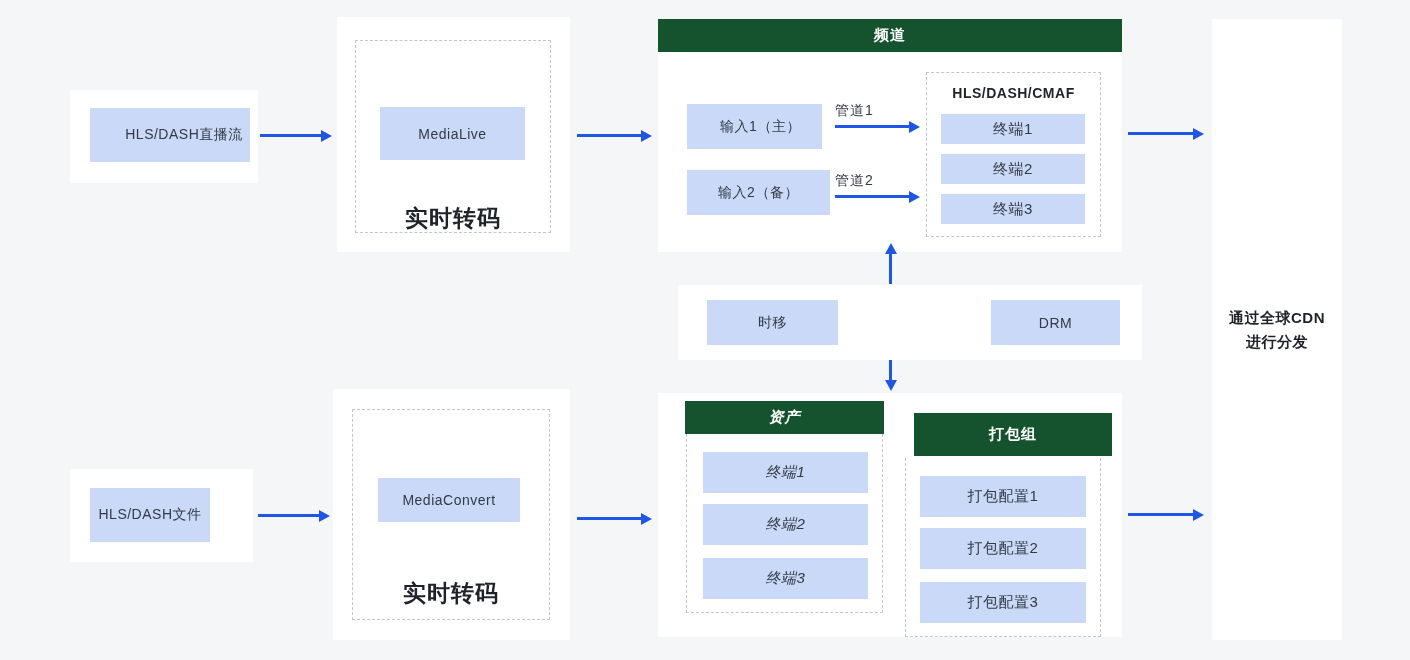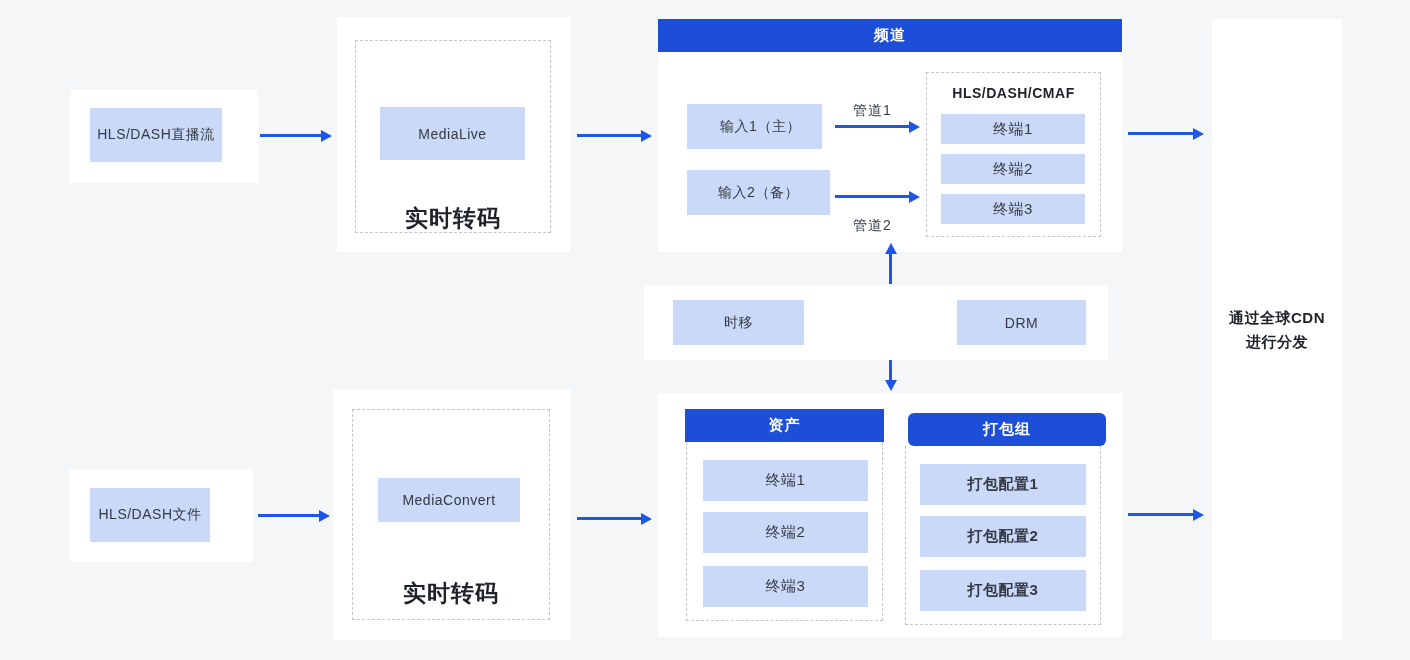--- a/index.html
+++ b/index.html
@@ -12,37 +12,37 @@
   .chip{
     position:absolute;background:#cad9f7;color:#333a45;
     display:flex;align-items:center;justify-content:center;
     font-size:14px;letter-spacing:.5px;
   }
   .chip.small{font-size:15px;}
 
   .dashed{position:absolute;border:1px dashed #c2c5cb;background:transparent;}
 
   .hdr{
-    position:absolute;background:#1d4ed8;color:#ffffff;
+    position:absolute;background:#14532d;color:#ffffff;
     display:flex;align-items:center;justify-content:center;
     font-size:15px;font-weight:bold;letter-spacing:1px;
   }
 
   .caption{
     position:absolute;left:0;right:0;text-align:center;
     font-weight:bold;font-size:23px;color:#1f2329;letter-spacing:1px;
   }
 
   .ep-title{
     position:absolute;left:0;right:0;top:12px;text-align:center;
     font-weight:bold;font-size:14px;color:#1f2329;letter-spacing:.5px;
   }
 
   .pipe-label{
-    position:absolute;text-align:center;font-size:14px;color:#333a45;
+    position:absolute;font-size:14px;color:#333a45;
     letter-spacing:1px;
   }
 
   
   .arrow-h{position:absolute;height:3px;background:#1e57e8;}
   .arrow-h::after{
     content:"";position:absolute;right:-10px;top:50%;transform:translateY(-50%);
     border-left:11px solid #1e57e8;border-top:6px solid transparent;border-bottom:6px solid transparent;
   }
   .arrow-up{position:absolute;width:3px;background:#1e57e8;}
@@ -60,21 +60,21 @@
     font-weight:bold;font-size:15px;color:#1f2329;text-align:center;
     line-height:1.55;letter-spacing:.5px;
   }
 </style>
 </head>
 <body>
 
 <div class="canvas">
 
   <div class="card" style="left:70px;top:90px;width:188px;height:93px;">
-    <div class="chip" style="left:20px;top:18px;width:132px;height:54px;">
+    <div class="chip" style="left:20px;top:18px;width:132px;height:54px;padding-left:28px;">
       <span>HLS/DASH直播流</span>
     </div>
   </div>
 
   <div class="card" style="left:337px;top:17px;width:233px;height:235px;">
     <div class="dashed" style="left:18px;top:23px;width:194px;height:191px;">
       <div class="chip" style="left:24px;top:66px;width:145px;height:53px;">
         <span>MediaLive</span>
       </div>
       <div class="caption" style="top:162px;">实时转码</div>
@@ -89,70 +89,70 @@
     <div class="chip" style="left:29px;top:85px;width:123px;height:45px;padding-left:12px;">
       <span>输入1（主）</span>
     </div>
     <div class="chip" style="left:29px;top:151px;width:143px;height:45px;">
       <span>输入2（备）</span>
     </div>
 
     <div class="pipe-label" style="left:177px;top:83px;width:75px;">管道1</div>
     <div class="arrow-h" style="left:177px;top:106px;width:75px;"></div>
 
-    <div class="pipe-label" style="left:177px;top:153px;width:75px;margin-top:45px;">管道2</div>
+    <div class="pipe-label" style="left:177px;top:153px;width:75px;">管道2</div>
     <div class="arrow-h" style="left:177px;top:176px;width:75px;"></div>
 
     <div class="dashed" style="left:268px;top:53px;width:173px;height:163px;">
       <div class="ep-title">HLS/DASH/CMAF</div>
       <div class="chip small" style="left:14px;top:41px;width:144px;height:30px;">
         <span>终端1</span>
       </div>
       <div class="chip small" style="left:14px;top:81px;width:144px;height:30px;">
         <span>终端2</span>
       </div>
       <div class="chip small" style="left:14px;top:121px;width:144px;height:30px;">
         <span>终端3</span>
       </div>
     </div>
   </div>
 
-  <div class="panel" style="left:644px;top:285px;width:464px;height:75px;">
+  <div class="panel" style="left:678px;top:285px;width:464px;height:75px;">
     <div class="chip" style="left:29px;top:15px;width:131px;height:45px;">
       <span>时移</span>
     </div>
     <div class="chip" style="left:313px;top:15px;width:129px;height:45px;">
       <span>DRM</span>
     </div>
   </div>
 
   <div class="panel" style="left:658px;top:393px;width:464px;height:244px;">
 
-    <div style="position:absolute;left:27px;top:16px;width:199px;height:212px;">
+    <div style="position:absolute;left:27px;top:8px;width:199px;height:212px;font-style:italic;">
       <div class="hdr" style="left:0;top:0;width:199px;height:33px;">
         <span>资产</span>
       </div>
       <div class="dashed" style="left:1px;top:33px;width:195px;height:178px;border-top:none;">
         <div class="chip small" style="left:16px;top:18px;width:165px;height:41px;">
           <span>终端1</span>
         </div>
         <div class="chip small" style="left:16px;top:70px;width:165px;height:41px;">
           <span>终端2</span>
         </div>
         <div class="chip small" style="left:16px;top:124px;width:165px;height:41px;">
           <span>终端3</span>
         </div>
       </div>
     </div>
 
     <div style="position:absolute;left:246px;top:20px;width:198px;height:212px;">
-      <div class="hdr" style="left:4px;top:0;width:198px;height:33px;border-radius:6px;">
+      <div class="hdr" style="left:10px;top:0;width:198px;height:43px;">
         <span>打包组</span>
       </div>
-      <div class="dashed" style="left:1px;top:33px;width:194px;height:178px;border-top:none;font-weight:bold;">
+      <div class="dashed" style="left:1px;top:45px;width:194px;height:178px;border-top:none;">
         <div class="chip small" style="left:14px;top:18px;width:166px;height:41px;">
           <span>打包配置1</span>
         </div>
         <div class="chip small" style="left:14px;top:70px;width:166px;height:41px;">
           <span>打包配置2</span>
         </div>
         <div class="chip small" style="left:14px;top:124px;width:166px;height:41px;">
           <span>打包配置3</span>
         </div>
       </div>

